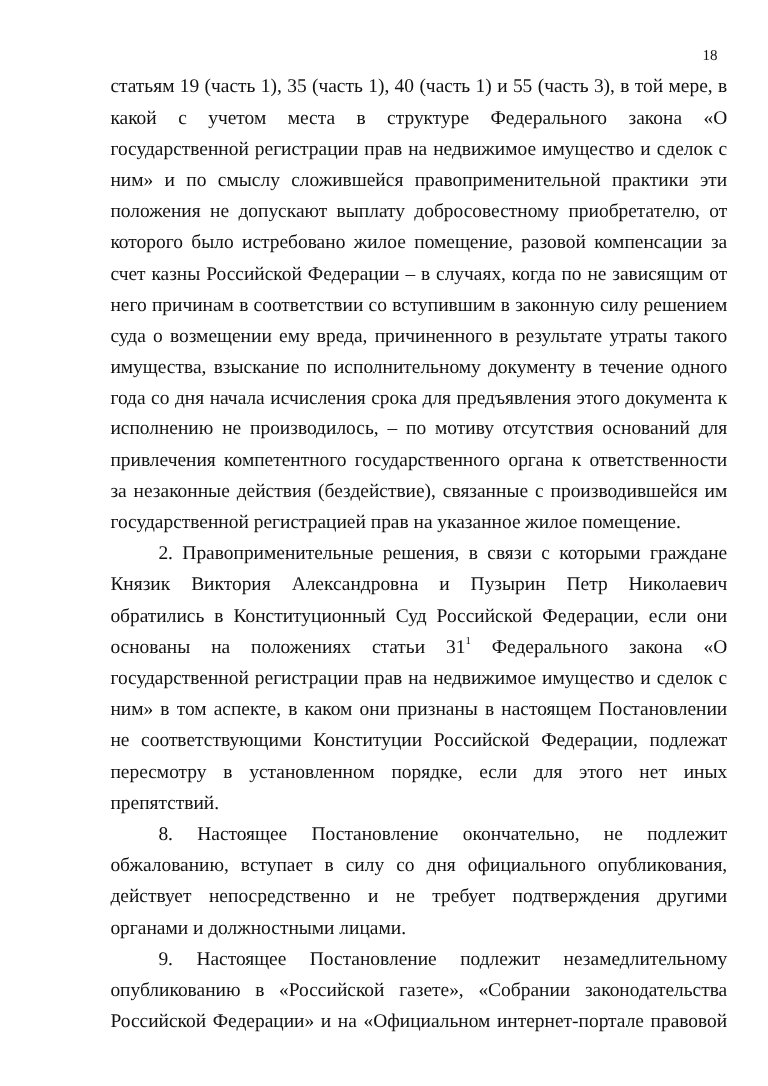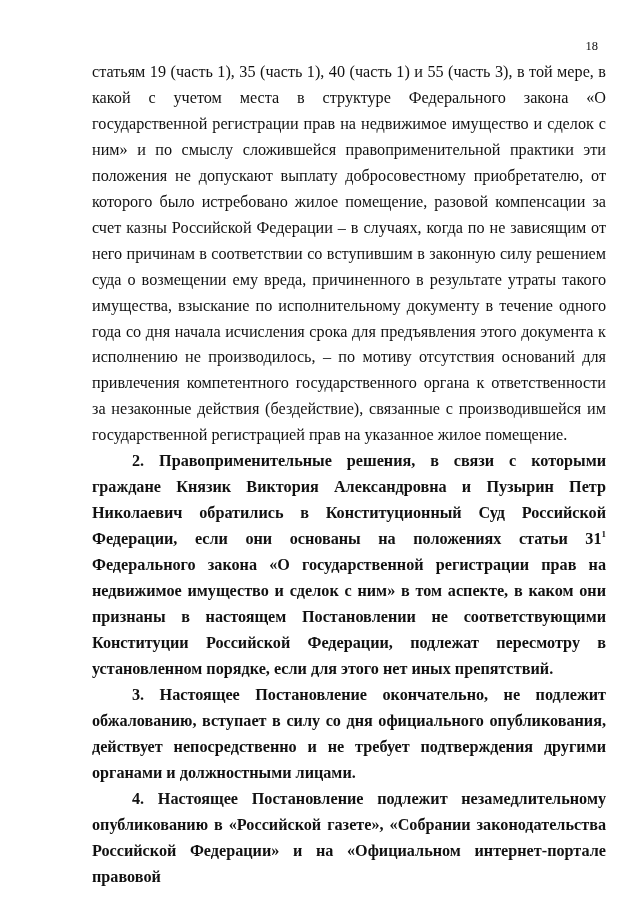--- a/index.html
+++ b/index.html
@@ -11,26 +11,26 @@
   .page-number {
     position: absolute; top: 38px; right: 42px;
     font-size: 12.5px; line-height: 16px;
   }
   .body-text {
     position: absolute; left: 92px; top: 60px; width: 514px;
     font-size: 16.2px; line-height: 25.95px;
     text-align: justify; text-align-last: left;
   }
   .body-text p { margin: 0; }
-  .indent { text-indent: 40px; font-weight: bold; }
+  .indent { text-indent: 40px; }
   sup { font-size: 9px; line-height: 0; vertical-align: 7px; }
 </style>
 </head>
 <body>
 
 <div class="page-number">18</div>
 
 <div class="body-text">
   <p class="justify-last" style="text-align-last:left;">статьям 19 (часть 1), 35 (часть 1), 40 (часть 1) и 55 (часть 3), в той мере, в какой с учетом места в структуре Федерального закона «О государственной регистрации прав на недвижимое имущество и сделок с ним» и по смыслу сложившейся правоприменительной практики эти положения не допускают выплату добросовестному приобретателю, от которого было истребовано жилое помещение, разовой компенсации за счет казны Российской Федерации – в случаях, когда по не зависящим от него причинам в соответствии со вступившим в законную силу решением суда о возмещении ему вреда, причиненного в результате утраты такого имущества, взыскание по исполнительному документу в течение одного года со дня начала исчисления срока для предъявления этого документа к исполнению не производилось, – по мотиву отсутствия оснований для привлечения компетентного государственного органа к ответственности за незаконные действия (бездействие), связанные с производившейся им государственной регистрацией прав на указанное жилое помещение.</p>
   <p class="indent"><span>2. Правоприменительные решения, в связи с которыми граждане Князик Виктория Александровна и Пузырин Петр Николаевич обратились в Конституционный Суд Российской Федерации, если они основаны на положениях статьи 31</span><sup>1</sup><span> Федерального закона «О государственной регистрации прав на недвижимое имущество и сделок с ним» в том аспекте, в каком они признаны в настоящем Постановлении не соответствующими Конституции Российской Федерации, подлежат пересмотру в установленном порядке, если для этого нет иных препятствий.</span></p>
-  <p class="indent">3. Настоящее Постановление окончательно, не подлежит обжалованию, вступает в силу со дня официального опубликования, действует непосредственно и не требует подтверждения другими органами и должностными лицами.</p>
-  <p class="indent" style="text-align-last:justify;">4. Настоящее Постановление подлежит незамедлительному опубликованию в «Российской газете», «Собрании законодательства Российской Федерации» и на «Официальном интернет-портале правовой</p>
+  <p class="indent">8. Настоящее Постановление окончательно, не подлежит обжалованию, вступает в силу со дня официального опубликования, действует непосредственно и не требует подтверждения другими органами и должностными лицами.</p>
+  <p class="indent" style="text-align-last:justify;">9. Настоящее Постановление подлежит незамедлительному опубликованию в «Российской газете», «Собрании законодательства Российской Федерации» и на «Официальном интернет-портале правовой</p>
 </div>
 
 </body></html>

